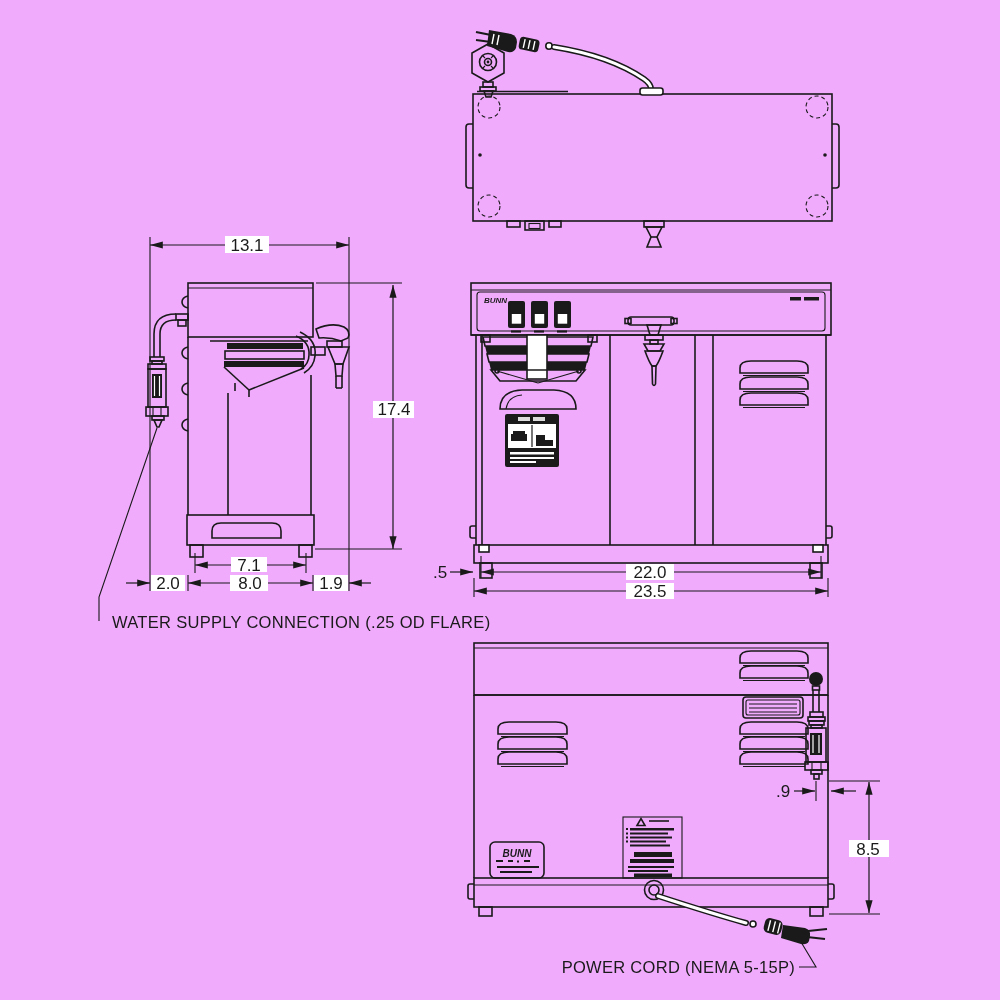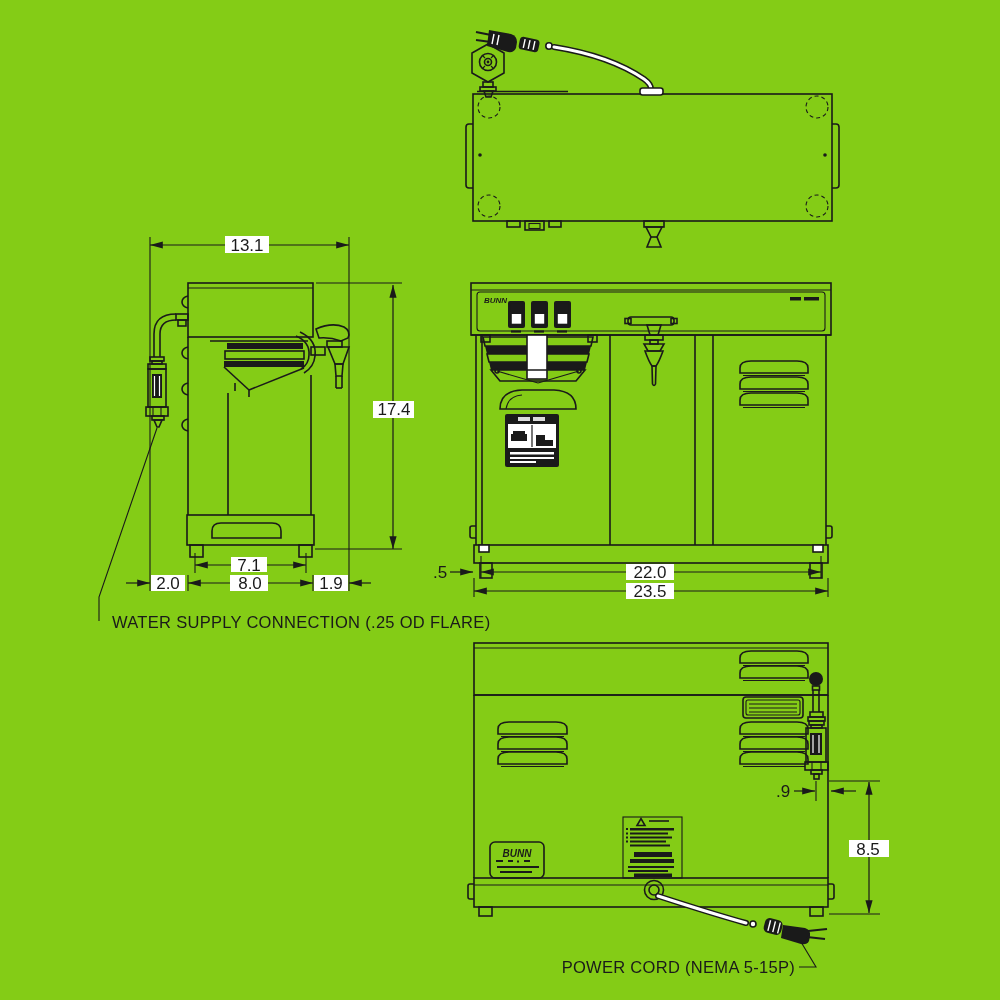--- a/index.html
+++ b/index.html
@@ -1,16 +1,16 @@
 <!DOCTYPE html>
 <html><head>
 <meta charset="utf-8">
 <style>
   html,body{margin:0;padding:0;background:#ffffff;}
-  .stage{width:1000px;height:1000px;background:#84cc16;position:relative;font-family:"Liberation Sans",sans-serif;}
+  .stage{width:1000px;height:1000px;background:#f0abfc;position:relative;font-family:"Liberation Sans",sans-serif;}
   svg{display:block;}
   .ln{stroke:#1a1a1a;stroke-width:1.6;fill:none;}
   .ln2{stroke:#1a1a1a;stroke-width:2.2;fill:none;}
   .thin{stroke:#1a1a1a;stroke-width:1.1;fill:none;}
   .fill{fill:#1a1a1a;stroke:none;}
   .wfill{fill:#ffffff;stroke:#1a1a1a;stroke-width:1.6;}
   .dimln{stroke:#1a1a1a;stroke-width:1.2;fill:none;}
   .ext{stroke:#1a1a1a;stroke-width:1.1;fill:none;}
   .tube{stroke:#1a1a1a;stroke-width:6;fill:none;stroke-linecap:round;}
   .tubein{stroke:#ffffff;stroke-width:3;fill:none;stroke-linecap:round;}

